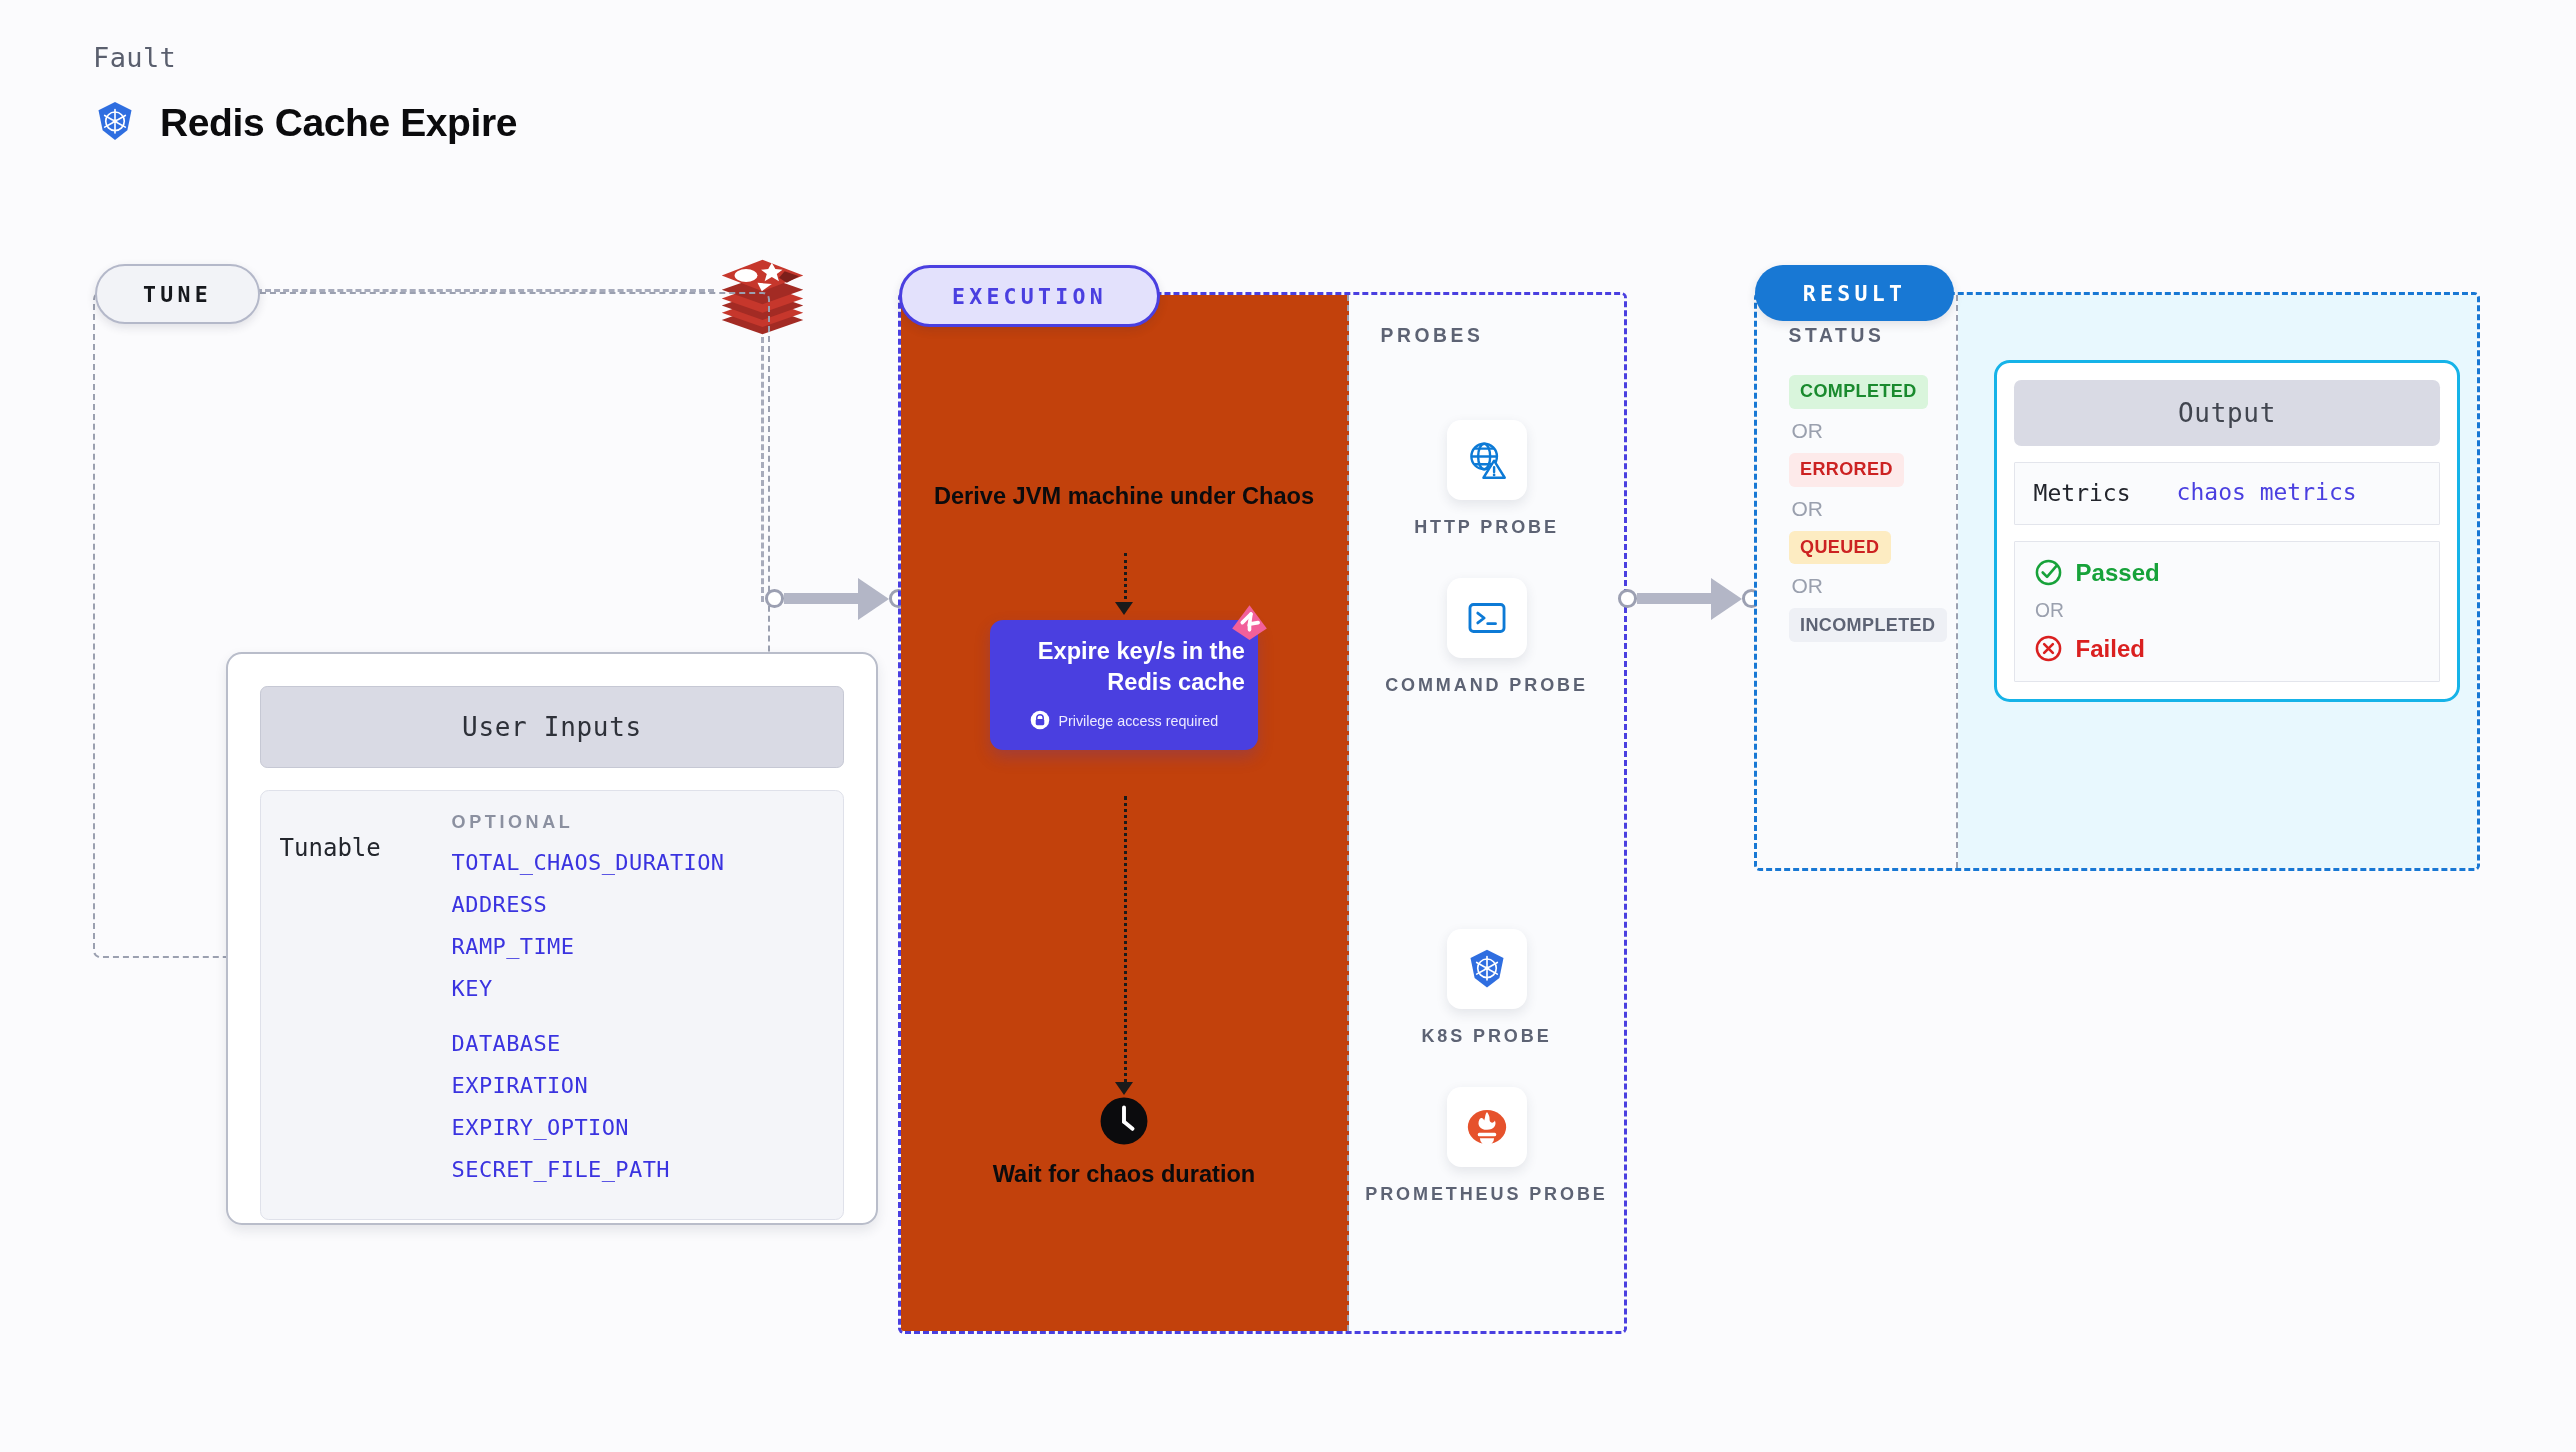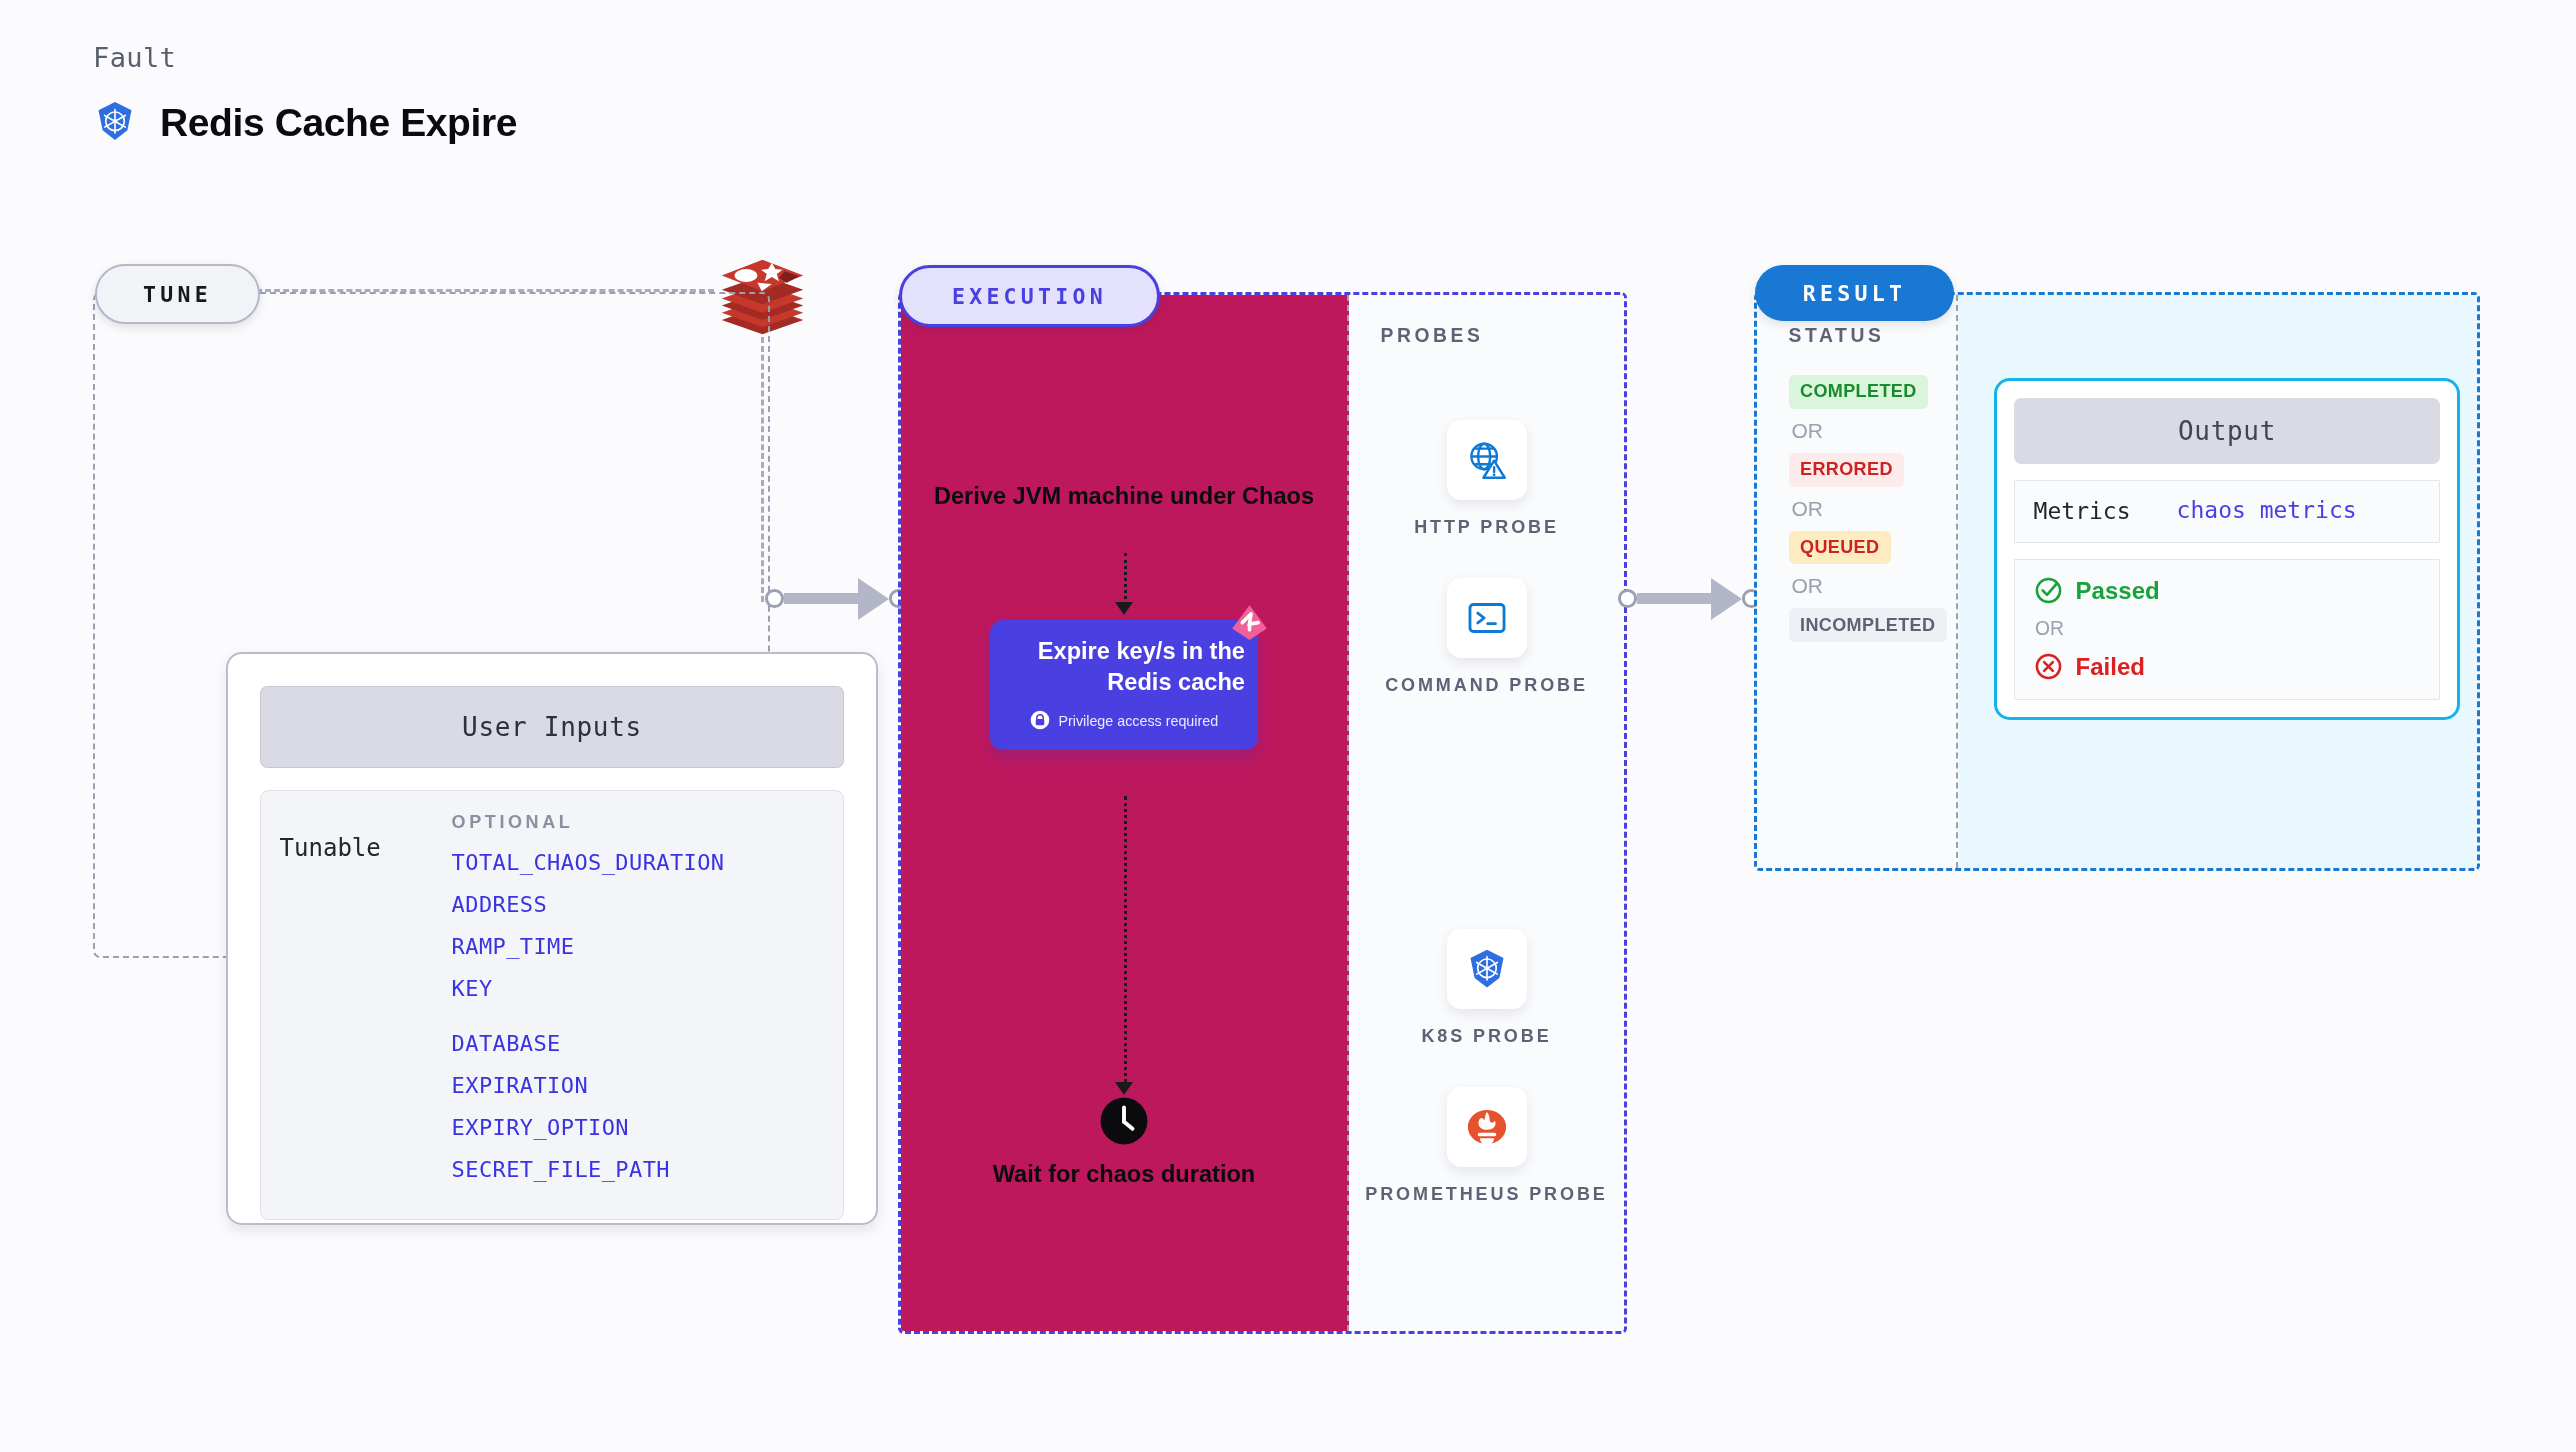--- a/index.html
+++ b/index.html
@@ -97,21 +97,21 @@
   #conn-1{left:765px;top:577px;width:143px;}
   #conn-2{left:1618px;top:577px;width:143px;}
 
   
   #exec-panel{
     position:absolute;left:898px;top:292px;width:729px;height:1042px;
     border:3.6px dashed #4a3fe0;border-radius:5.7px;box-sizing:border-box;
     display:flex;overflow:hidden;
   }
   #exec-col{
-    width:448px;flex:none;background:#be185d;
+    width:448px;flex:none;background:#c2410c;
     border-right:2.9px dashed #9ba0b0;box-sizing:border-box;position:relative;
   }
   #probes-col{flex:1;background:#fafbfd;position:relative;box-sizing:border-box;}
   #execution-badge{
     left:899px;top:265px;width:255px;height:56px;
     background:#e3e1fc;border:3.6px solid #4a3fe0;color:#4a3fe0;font-size:21.5px;
   }
 
   #derive-text{
     position:absolute;top:185px;left:0;width:100%;text-align:center;
@@ -186,21 +186,21 @@
   .status-badge{
     display:inline-block;padding:6.4px 11.5px;border-radius:5.7px;
     font-size:18px;font-weight:700;letter-spacing:0.4px;
   }
   .or-text{
     font-size:21px;color:#9aa0ae;margin:10px 0 10px 2.9px;
     font-family:"Liberation Sans",sans-serif;
   }
 
   #output-card{
-    position:absolute;left:36px;top:83px;width:466px;
+    position:absolute;left:36px;top:65px;width:466px;
     background:#ffffff;border:3.6px solid #16b3e8;border-radius:15.8px;
     box-sizing:border-box;padding:17px;
   }
   #output-header{
     height:66px;background:#d9dae4;border-radius:7.2px;
     display:flex;align-items:center;justify-content:center;
     font-size:26px;color:#41454f;letter-spacing:0.7px;
   }
   .out-row{
     margin-top:15.8px;border:1.4px solid #e3e5ec;border-radius:1px;

